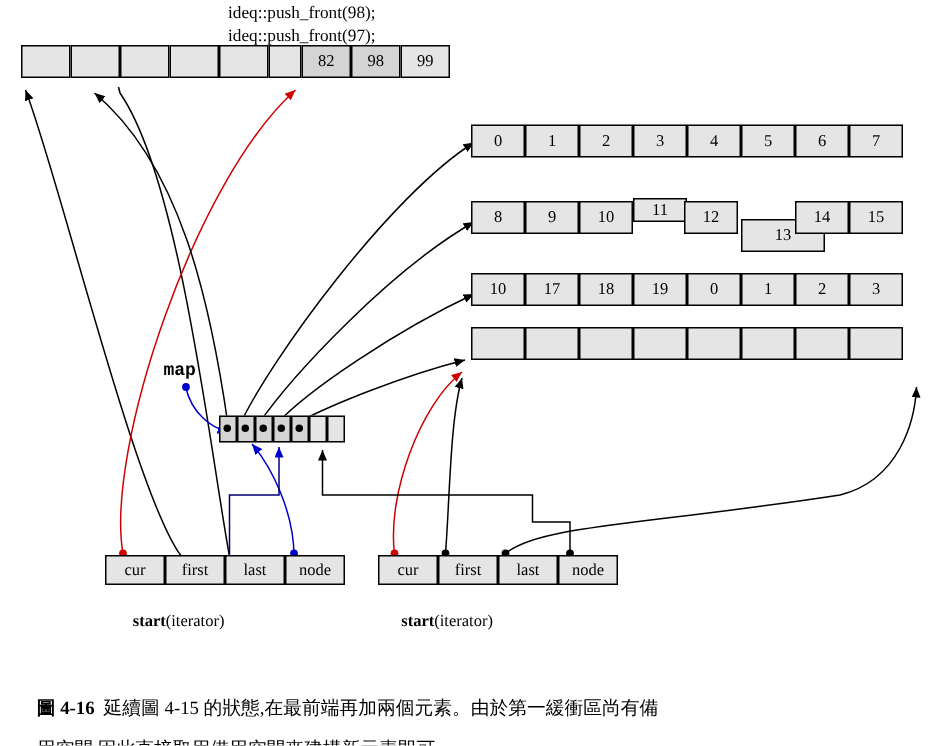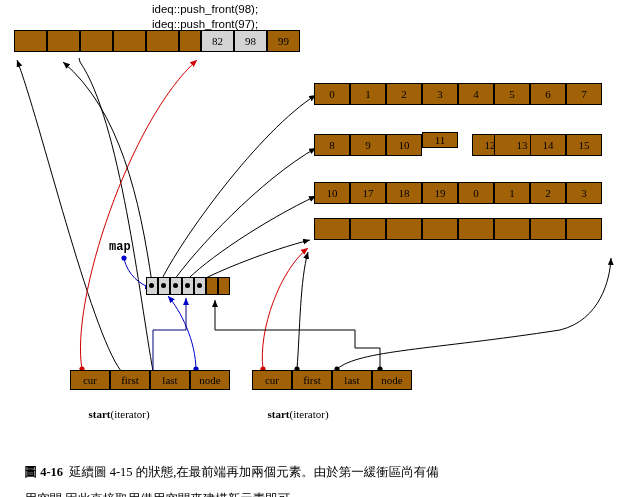--- a/index.html
+++ b/index.html
@@ -10,32 +10,32 @@
     color:#000;
     position:relative;
     overflow:hidden;
   }
   #stage{position:absolute;left:0;top:0;width:620px;height:497px;}
   svg.layer{position:absolute;left:0;top:0;width:620px;height:497px;overflow:visible;}
   .cell{
     position:absolute;
     box-sizing:border-box;
     border:1px solid #000;
-    background:#a16207;
+    background:#e5e5e5;
     font-family:"Liberation Serif", serif;
     font-size:11px;
     text-align:center;
     line-height:1;
     display:flex;align-items:center;justify-content:center;
     color:#000;
   }
   .cell.gray{background:#d4d4d4;}
   .codeline{
     position:absolute;
-    font-family:Liberation Sans, sans-serif;
+    font-family:Liberation Serif, serif;
     font-size:11.5px;
     white-space:pre;
     color:#000;
   }
   .lbl{
     position:absolute;
     font-family:"Liberation Serif", serif;
     font-size:11px;
     white-space:pre;
     color:#000;
@@ -137,22 +137,22 @@
     <div class="cell" style="left:494px;top:83px;width:36px;height:22px;">5</div>
     <div class="cell" style="left:530px;top:83px;width:36px;height:22px;">6</div>
     <div class="cell" style="left:566px;top:83px;width:36px;height:22px;">7</div>
   </div>
 
   <div>
     <div class="cell" style="left:314px;top:134px;width:36px;height:22px;">8</div>
     <div class="cell" style="left:350px;top:134px;width:36px;height:22px;">9</div>
     <div class="cell" style="left:386px;top:134px;width:36px;height:22px;">10</div>
     <div class="cell" style="left:422px;top:132px;width:36px;height:16px;">11</div>
-    <div class="cell" style="left:472px;top:134px;width:36px;height:22px;">12</div>
-    <div class="cell" style="left:494px;top:134px;width:56px;height:22px;">13</div>
+    <div class="cell" style="left:456px;top:134px;width:36px;height:22px;">12</div>
+    <div class="cell" style="left:494px;top:146px;width:56px;height:22px;">13</div>
     <div class="cell" style="left:530px;top:134px;width:36px;height:22px;">14</div>
     <div class="cell" style="left:566px;top:134px;width:36px;height:22px;">15</div>
   </div>
 
   <div>
     <div class="cell" style="left:314px;top:182px;width:36px;height:22px;">10</div>
     <div class="cell" style="left:350px;top:182px;width:36px;height:22px;">17</div>
     <div class="cell" style="left:386px;top:182px;width:36px;height:22px;">18</div>
     <div class="cell" style="left:422px;top:182px;width:36px;height:22px;">19</div>
     <div class="cell" style="left:458px;top:182px;width:36px;height:22px;">0</div>

